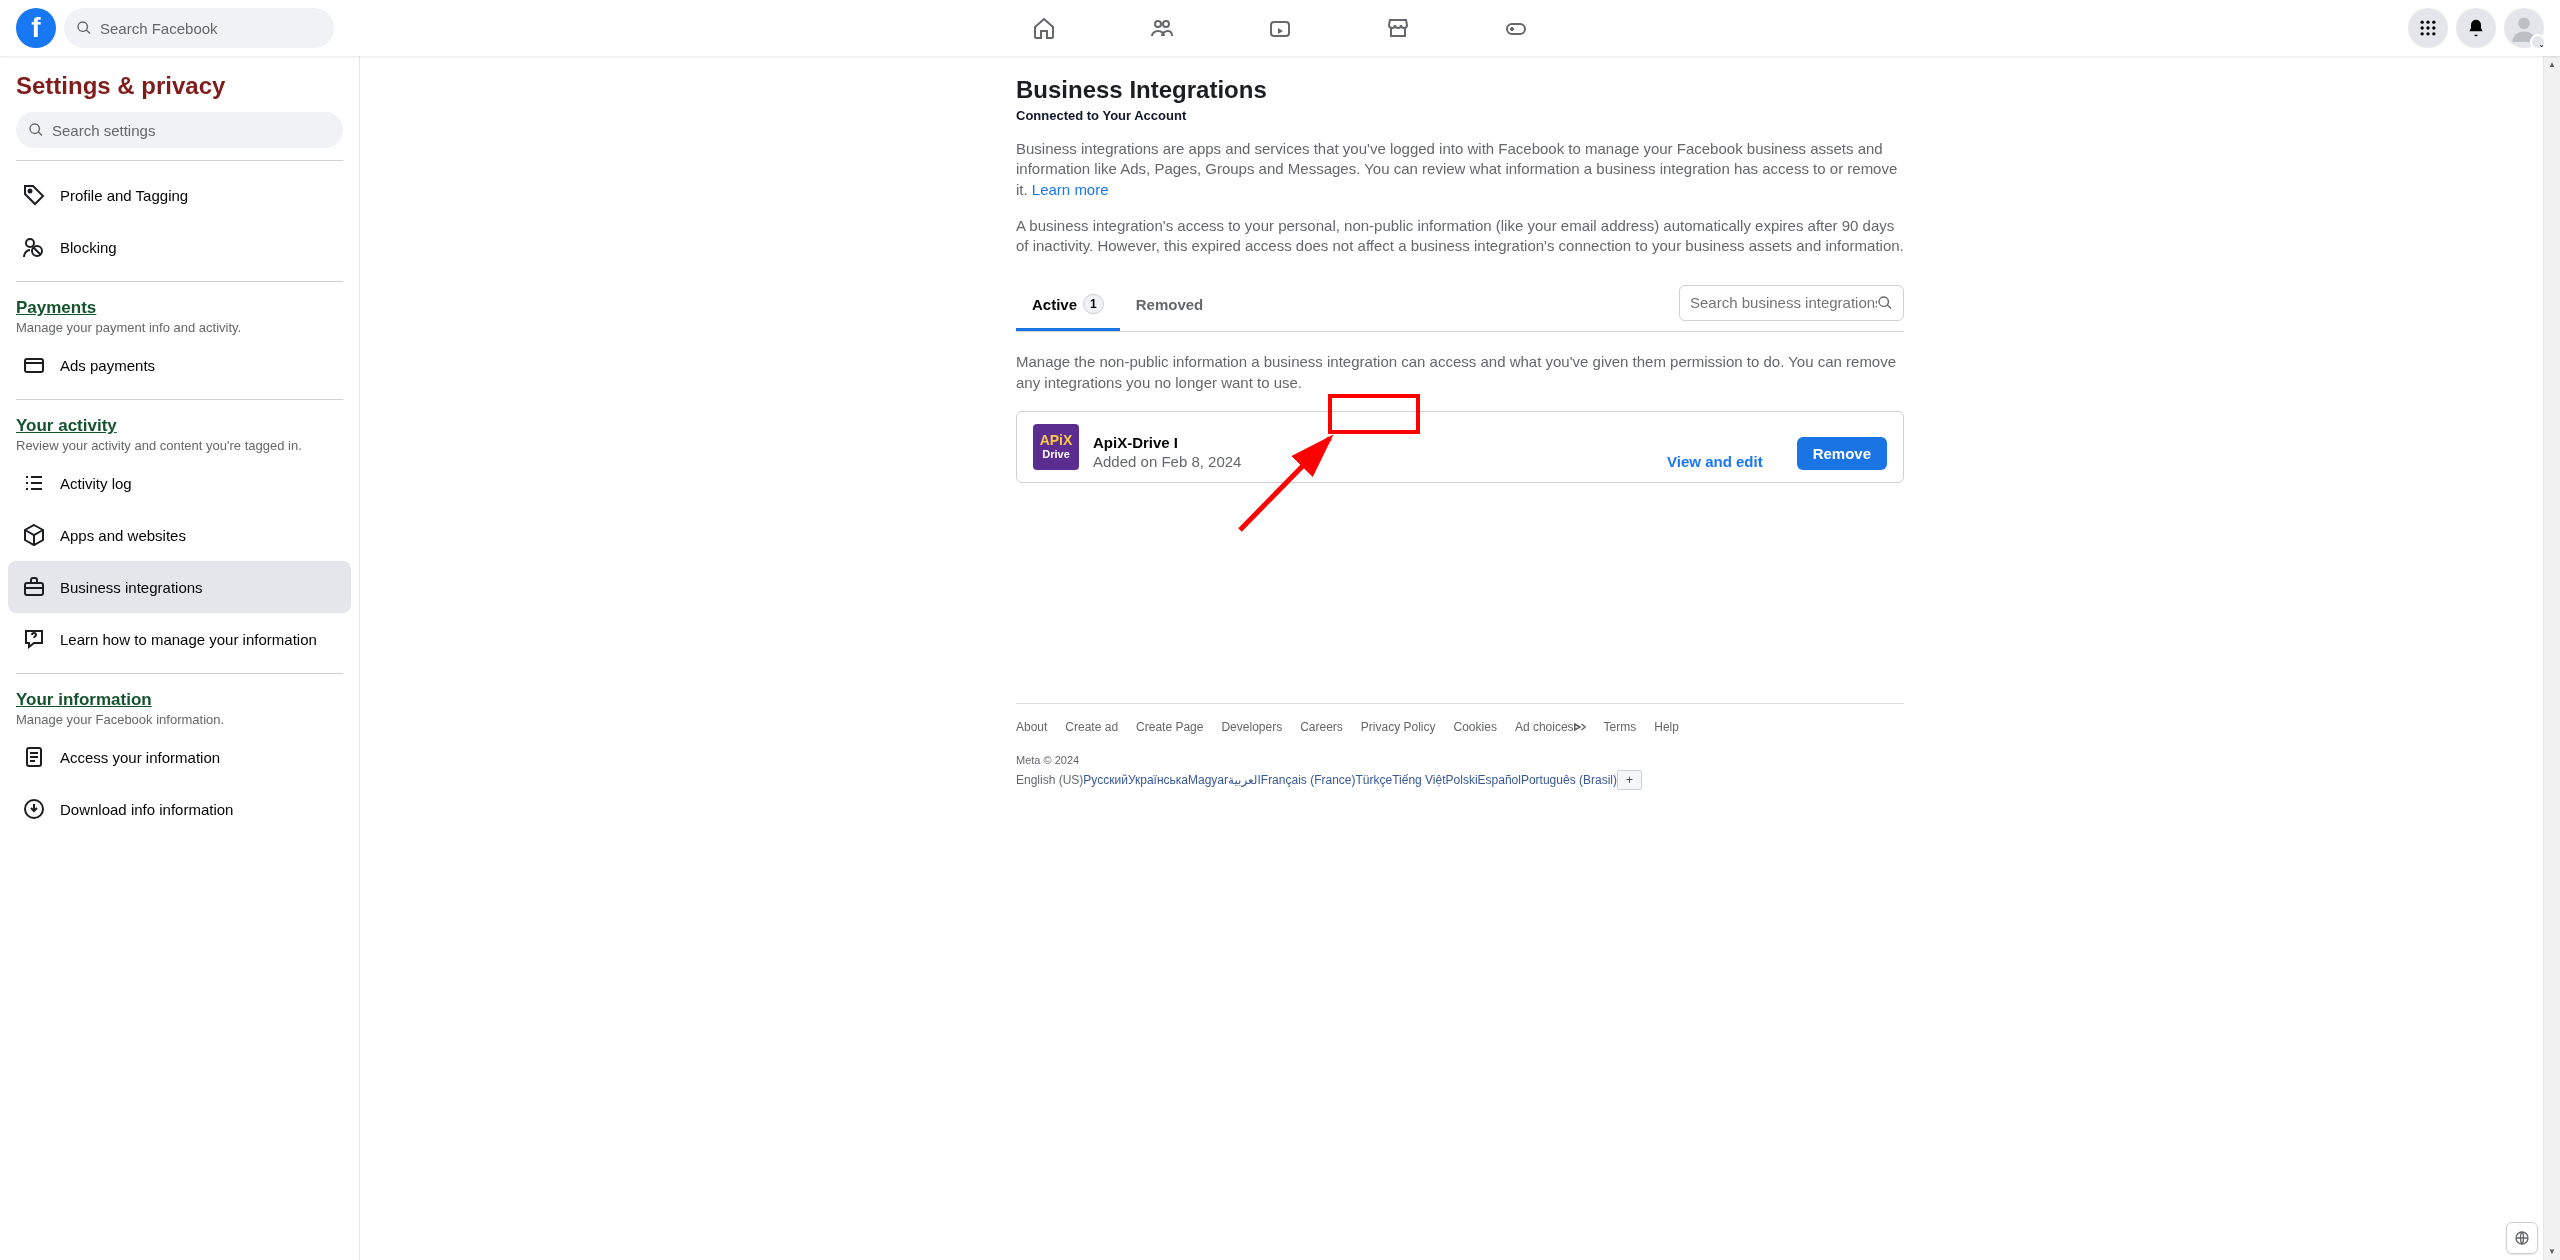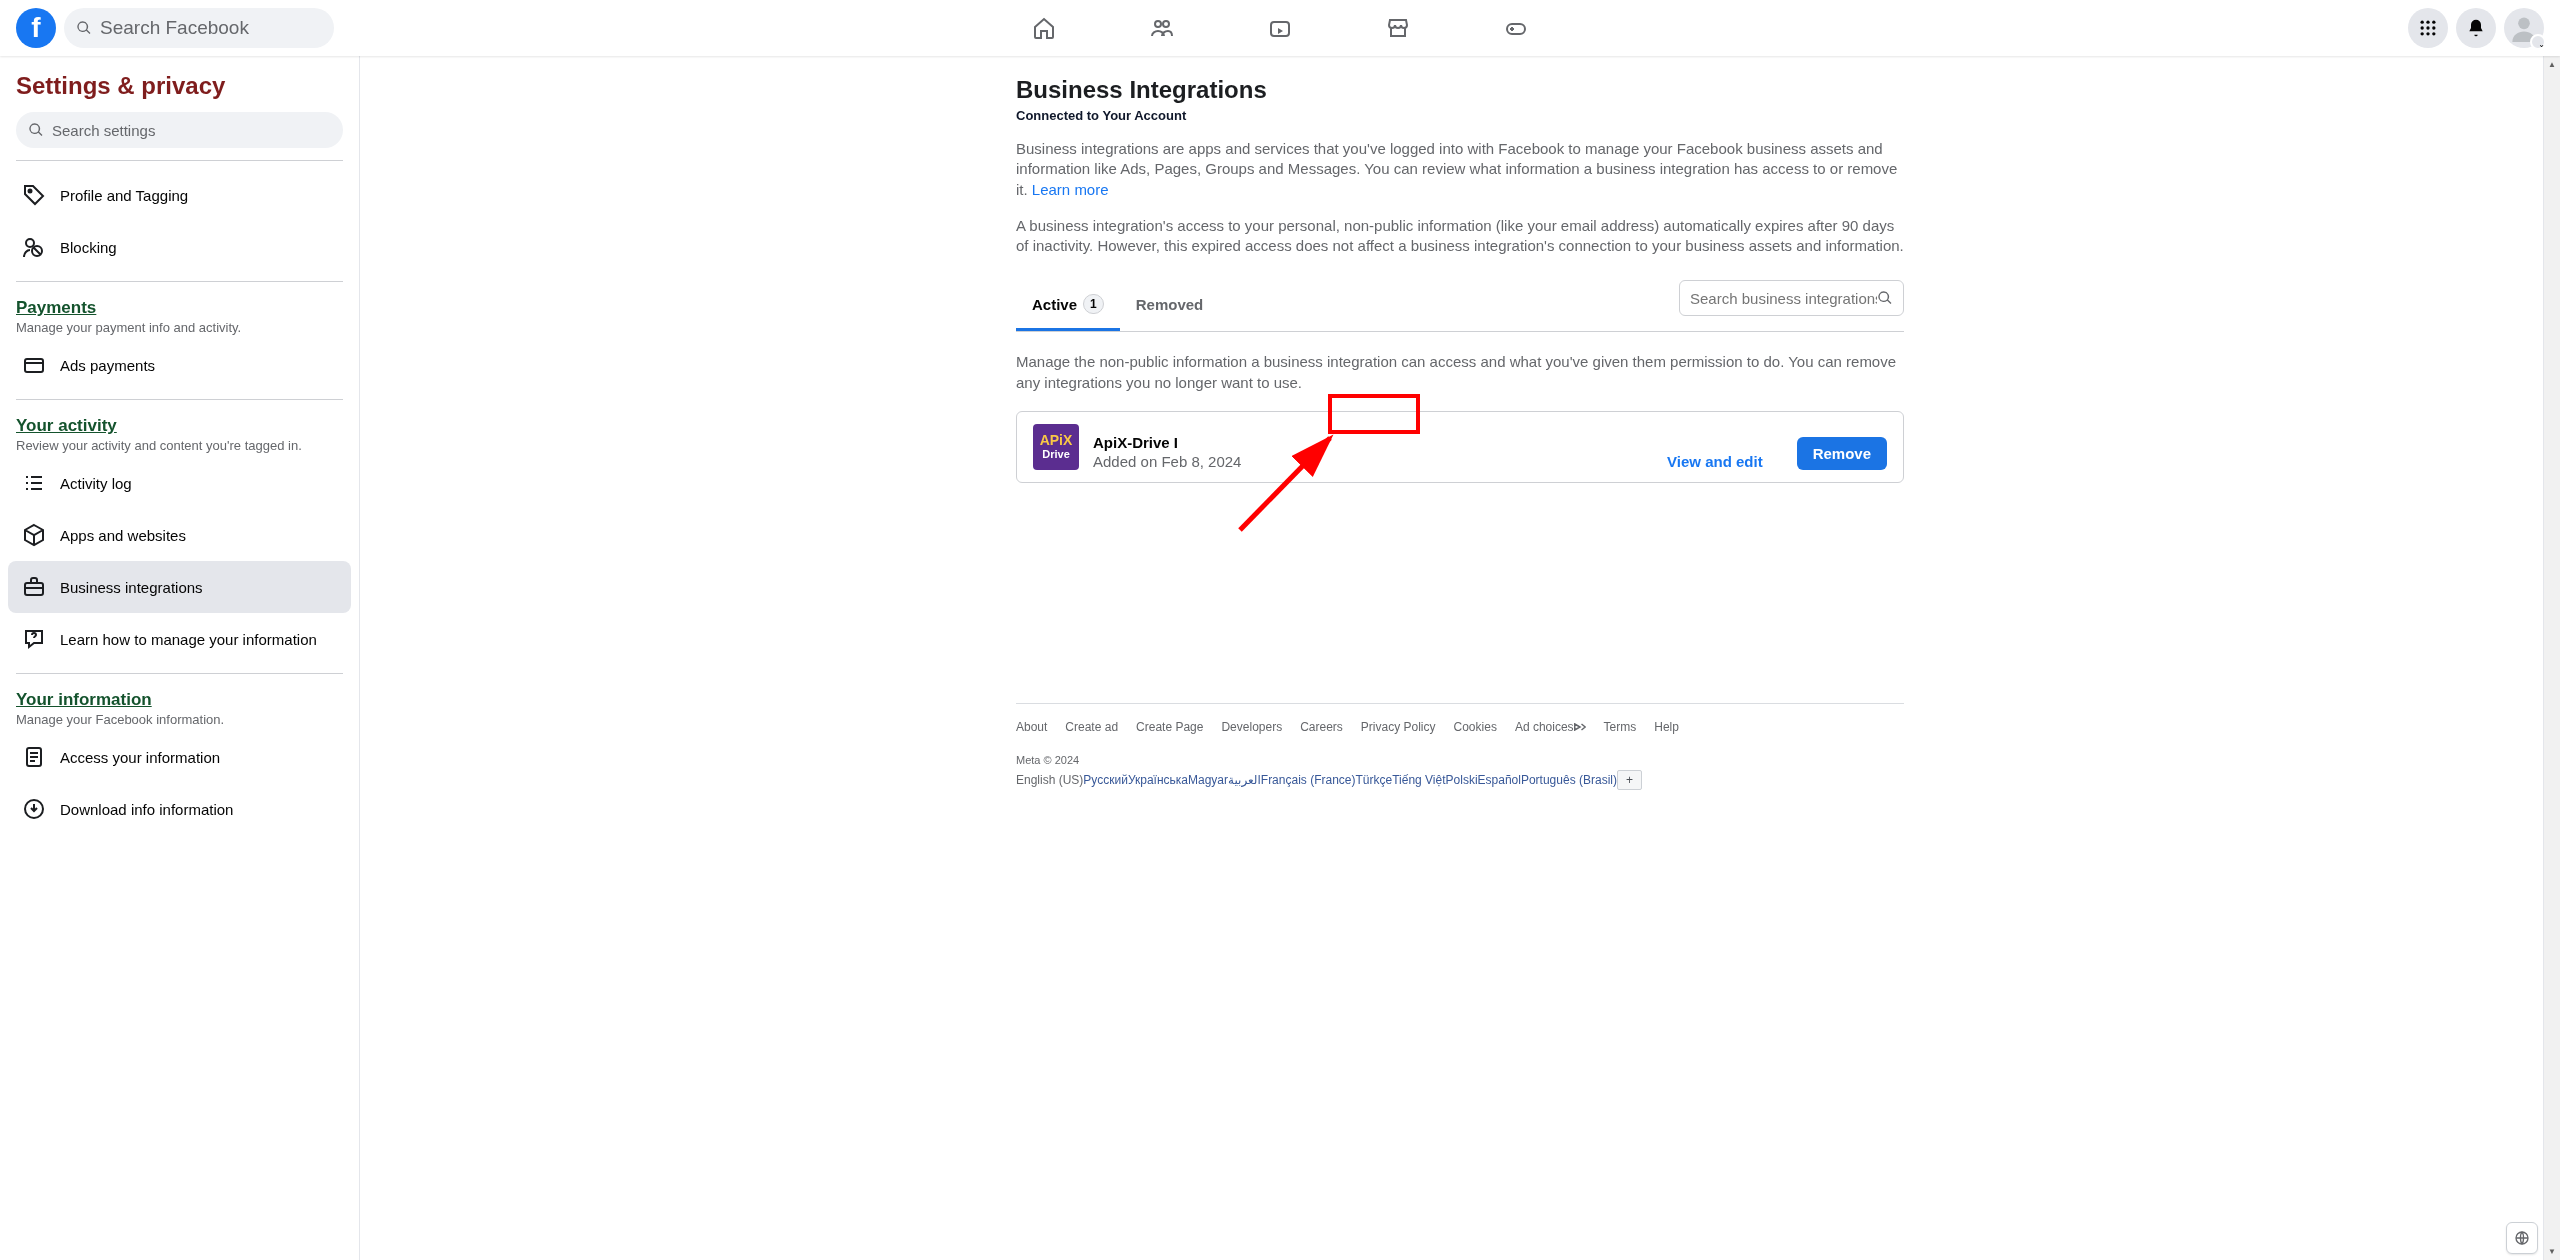--- a/index.html
+++ b/index.html
@@ -2,21 +2,21 @@
 <html><head>
 <meta charset="utf-8">
 <style>
 * { margin:0; padding:0; box-sizing:border-box; font-family:Helvetica,Arial,sans-serif; }
 body { background:#fff; overflow:hidden; }
 
 .topnav { height:56px; display:flex; align-items:center; padding:0 16px; box-shadow:0 1px 2px rgba(0,0,0,0.1); position:relative; z-index:10; }
 .fb-logo { width:40px; height:40px; background:#1877f2; border-radius:50%; display:flex; align-items:center; justify-content:center; color:#fff; font-size:28px; font-weight:bold; font-family:'Arial Black',sans-serif; }
 .search-global { margin-left:8px; width:270px; height:40px; background:#f0f2f5; border-radius:20px; display:flex; align-items:center; padding:0 12px; color:#65676b; }
 .search-global svg { width:16px; height:16px; fill:#65676b; }
-.search-global span { margin-left:8px; font-size:19px; }
+.search-global span { margin-left:8px; font-size:15px; }
 .nav-center { position:absolute; left:50%; transform:translateX(-50%); display:flex; gap:8px; }
 .nav-center-item { width:110px; height:48px; display:flex; align-items:center; justify-content:center; border-radius:8px; }
 .nav-center-item svg { width:24px; height:24px; fill:none; stroke:#65676b; stroke-width:2; }
 .nav-right { margin-left:auto; display:flex; gap:8px; align-items:center; }
 .nav-right-btn { width:40px; height:40px; border-radius:50%; background:#e4e6eb; display:flex; align-items:center; justify-content:center; }
 .nav-right-btn svg { width:20px; height:20px; fill:#050505; }
 .avatar-btn { width:40px; height:40px; border-radius:50%; background:#e4e6eb; display:flex; align-items:center; justify-content:center; position:relative; }
 .avatar-btn::after { content:""; position:absolute; bottom:-2px; right:-2px; width:12px; height:12px; background:#e4e6eb; border:2px solid #fff; border-radius:50%; display:flex; align-items:center; justify-content:center; }
 .avatar-chev { position:absolute; bottom:-1px; right:-1px; font-size:8px; z-index:2; color:#050505; }
 
@@ -37,21 +37,21 @@
 .sbar-section p { font-size:13px; color:#65676b; margin-top:2px; }
 
 .main { flex:1; overflow-y:auto; padding:20px 0; }
 .main-inner { max-width:920px; margin:0 auto; padding:0 16px; }
 .page-title { font-size:24px; font-weight:bold; color:#1c1e21; }
 .page-sub { font-size:13px; color:#0f172a; font-weight:600; margin-top:4px; }
 .desc { font-size:15px; color:#65676b; margin-top:16px; line-height:1.35; }
 .desc a { color:#1877f2; text-decoration:none; }
 .desc2 { font-size:15px; color:#65676b; margin-top:16px; line-height:1.35; }
 
-.tabs-row { display:flex; border-bottom:1px solid #ced0d4; margin-top:24px; }
+.tabs-row { display:flex; align-items:center; border-bottom:1px solid #ced0d4; margin-top:24px; }
 .tab { padding:14px 16px; font-size:15px; font-weight:600; color:#65676b; display:flex; align-items:center; gap:6px; cursor:pointer; border-bottom:3px solid transparent; }
 .tab.active { color:#050505; border-bottom-color:#1b74e4; }
 .tab .badge { background:#f0f2f5; border:1px solid #ced0d4; border-radius:10px; font-size:12px; padding:0 6px; line-height:18px; color:#050505; }
 .tab-search { margin-left:auto; width:225px; height:36px; border:1px solid #ced0d4; border-radius:6px; display:flex; align-items:center; padding:0 10px; margin-bottom:6px; }
 .tab-search input { border:none; outline:none; flex:1; font-size:15px; }
 .tab-search svg { width:16px; height:16px; fill:#65676b; }
 
 .manage-text { font-size:15px; color:#65676b; margin-top:20px; line-height:1.35; }
 
 .int-card { margin-top:18px; border:1px solid #ced0d4; border-radius:6px; padding:12px 16px; display:flex; align-items:flex-end; gap:14px; }

